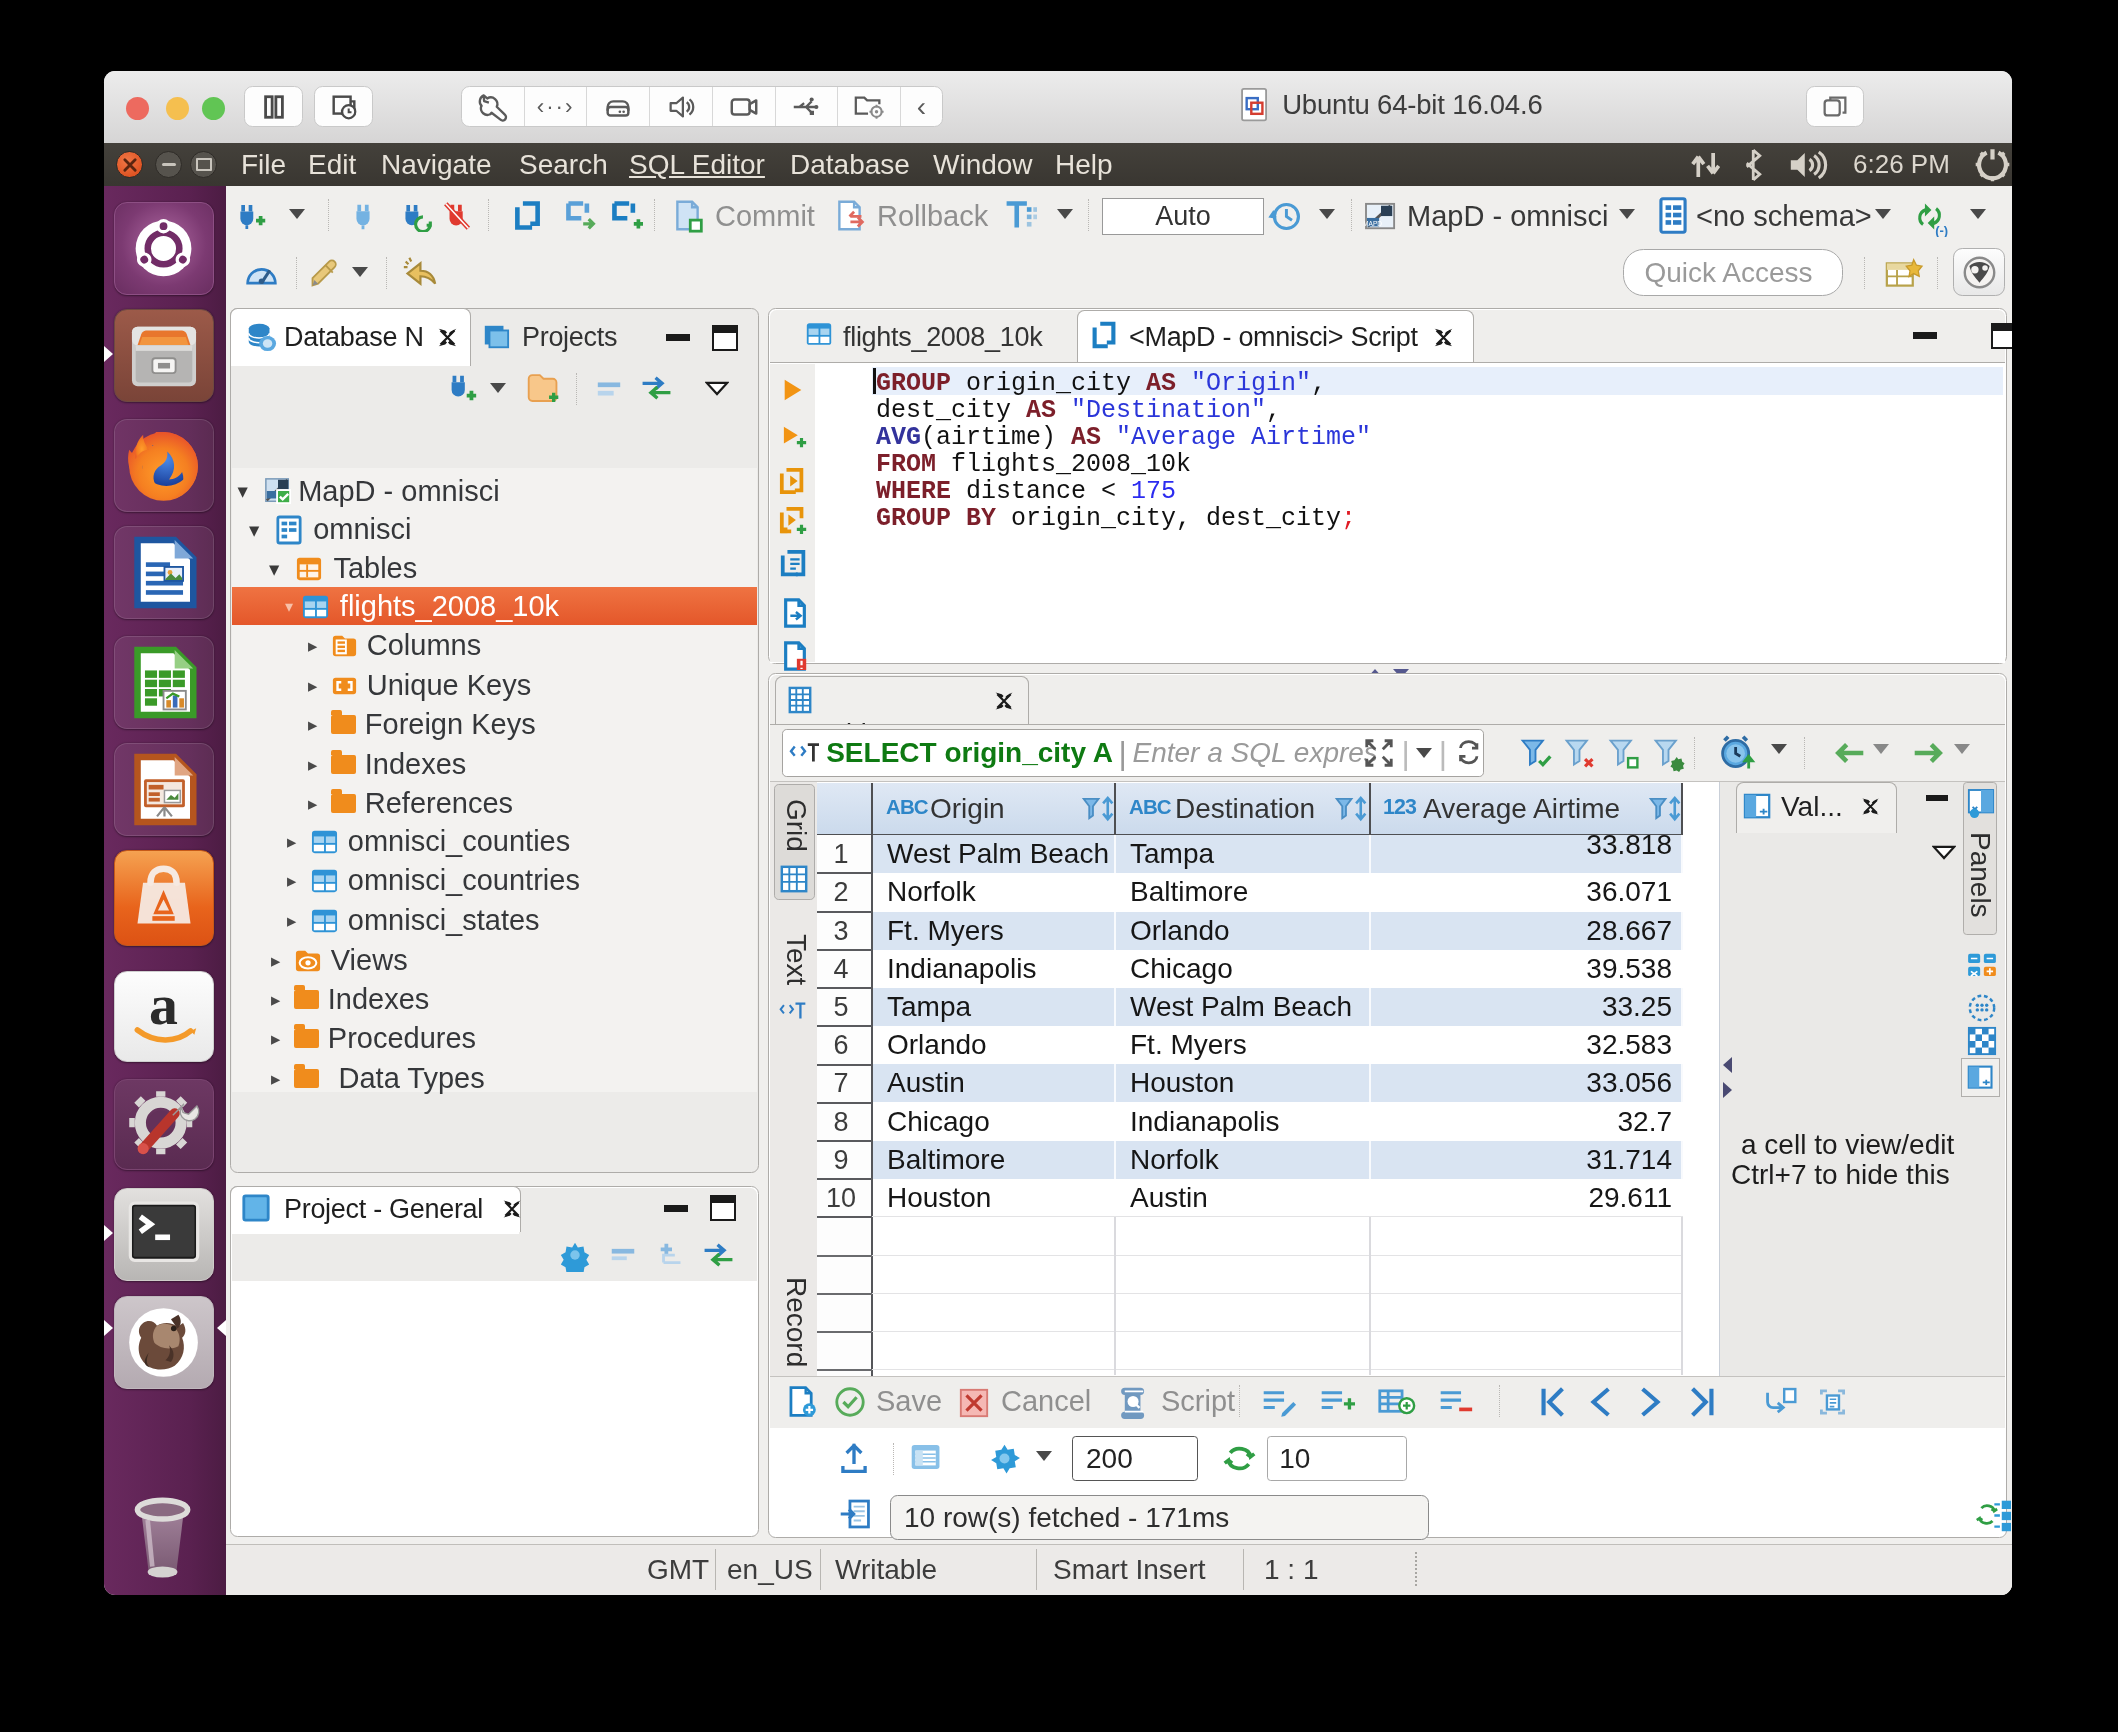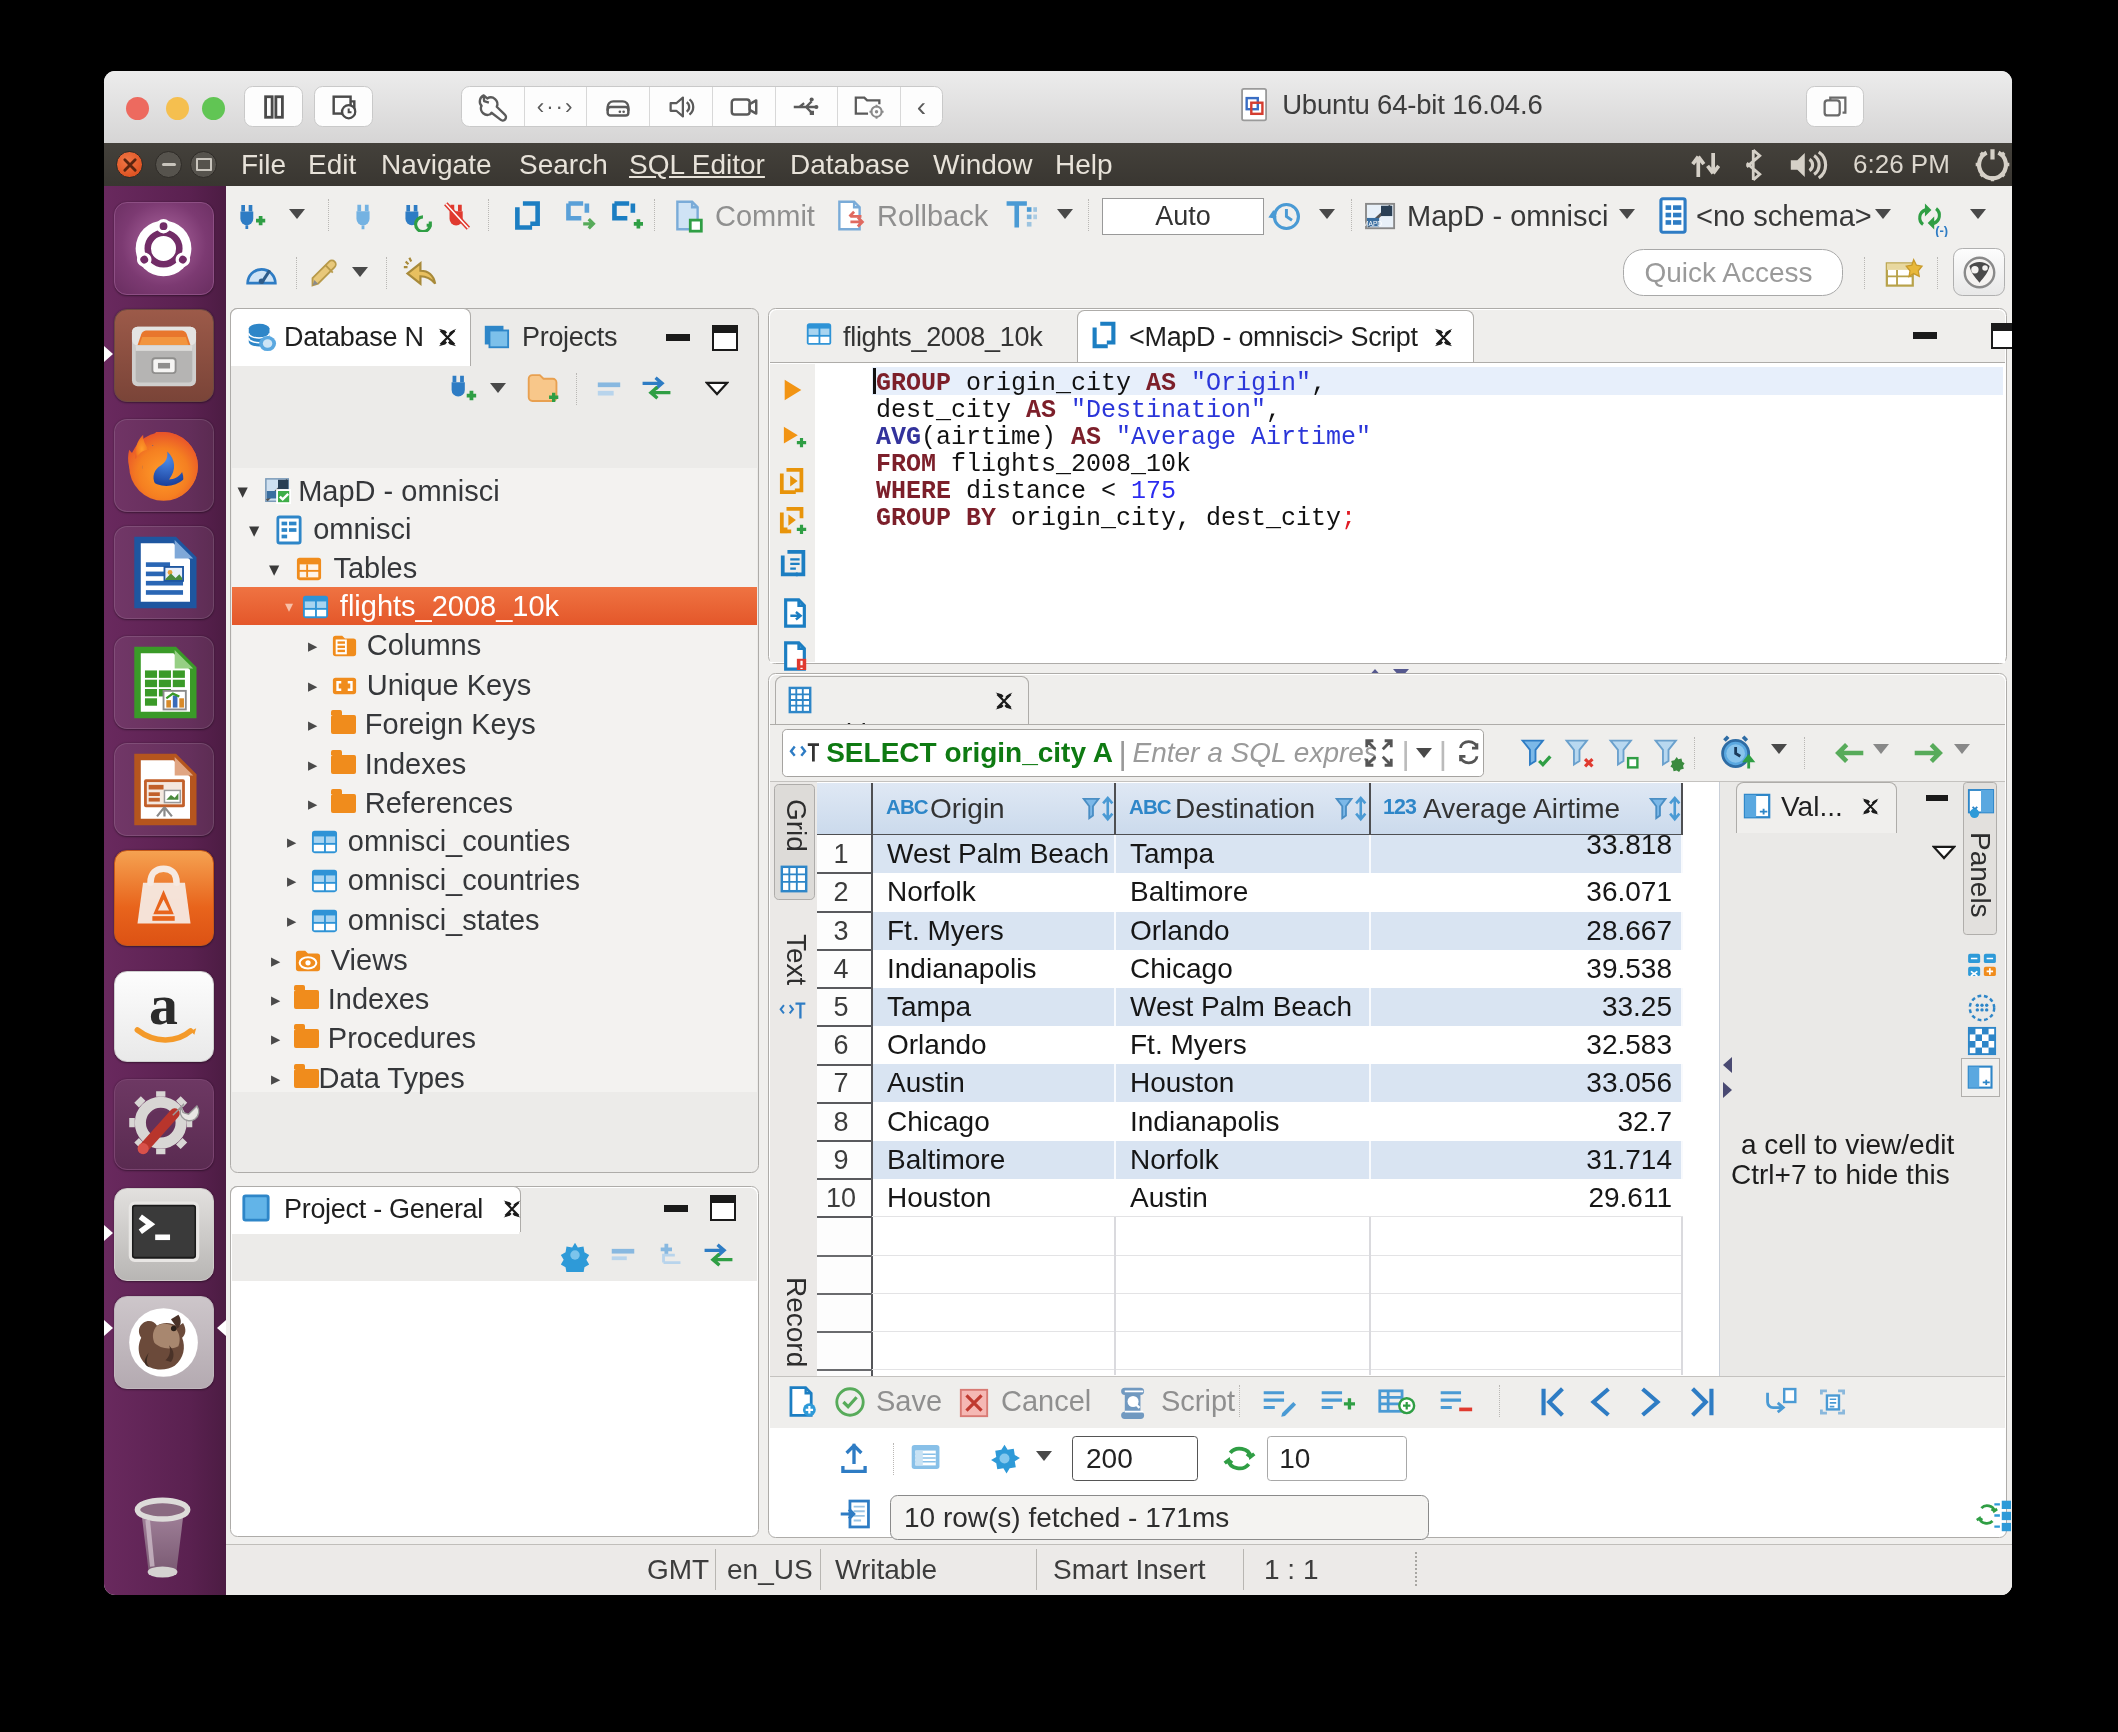--- a/index.html
+++ b/index.html
@@ -788,21 +788,21 @@
           <span class="tic" style="margin-left:7.5px;">
             <span class="folder"></span>
           </span>
           <span class="ttx" style="margin-left:9.3px;">Procedures</span>
         </div>
     <div class="trow" style="top:591px;">
           <span class="tar2" style="margin-left:39px;">▸</span>
           <span class="tic" style="margin-left:7.5px;">
             <span class="folder"></span>
           </span>
-          <span class="ttx" style="margin-left:0;">Data Types</span>
+          <span class="ttx" style="margin-left:20px;">Data Types</span>
         </div>
   </div>
 
   <div class="ab panel" style="left:126px;top:1115px;width:529px;height:351px;background:#fff;"></div>
   <div class="ab" style="left:128px;top:1117px;width:525px;height:93px;background:#ecebe9;border-radius:6.5px 6.5px 0 0;"></div>
   <div class="ab" style="left:126px;top:1115px;width:291px;height:46px;background:#fff;border:1.9px solid #aeaca9;border-bottom:none;border-radius:7.5px 7.5px 0 0;box-sizing:border-box;"></div>
   <div class="ab" style="left:128px;top:1159px;width:287px;height:3.7px;background:#fff;"></div>
   <div class="ab icon" style="left:137px;top:1122px;">
         <svg width="30" height="30" viewBox="0 0 32 32">
           <rect x="3" y="3" width="26" height="26" rx="2" fill="#62b4e8" stroke="#2e86c8" stroke-width="3"></rect>

